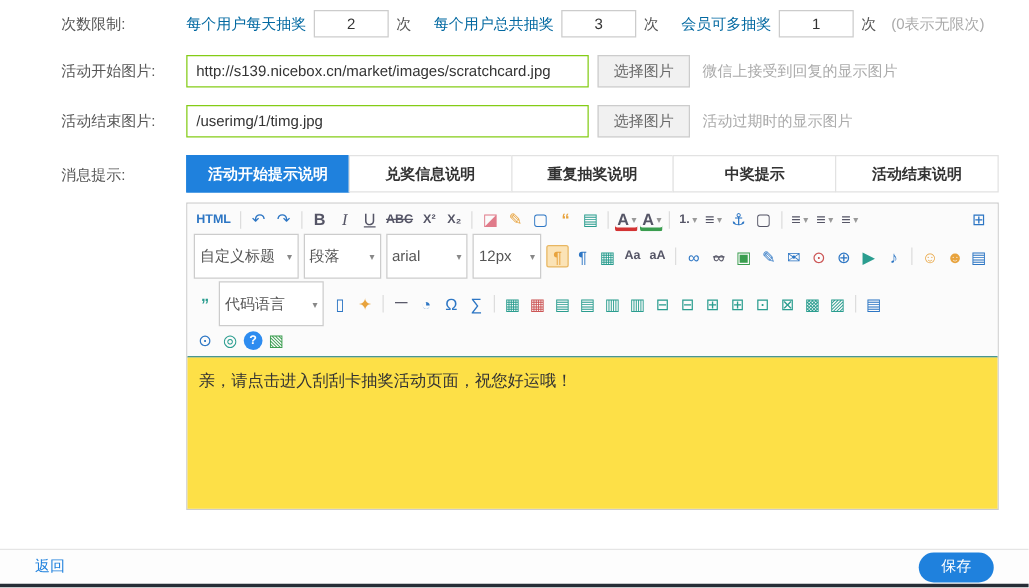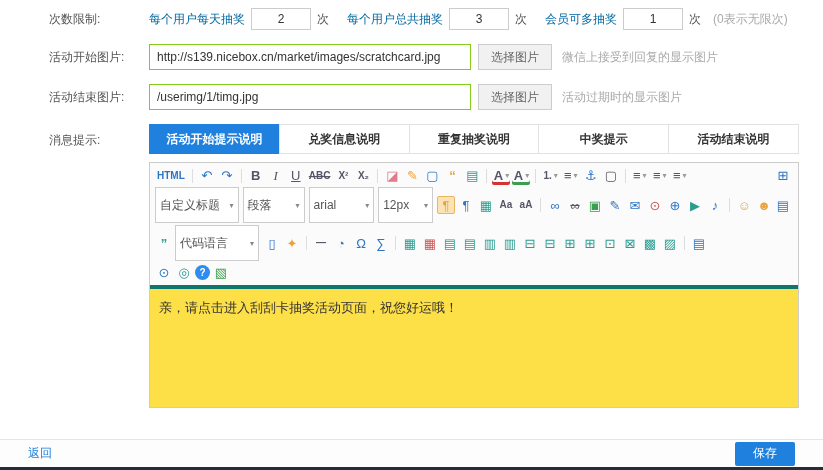--- a/index.html
+++ b/index.html
@@ -44,21 +44,21 @@
   .message-col { width:650px; }
   .tabs { display:flex;font-weight:bold; }
   .tab {
     flex:1; height:30px; line-height:28px; text-align:center; background:#fff;
     border:1px solid #e2e2e2; margin-left:-1px; color:#333; cursor:pointer; white-space:nowrap;
   }
   .tab:first-child { margin-left:0; }
   .tab.active { background:#1f81dd; border-color:#1f81dd; color:#fff; }
 
   .editor { border:1px solid #ccc; margin-top:8px; height:246px; display:flex; flex-direction:column; }
-  .toolbar { background:#fbfbfb; border-bottom:4px solid #0f766e; padding:2px 4px; }
+  .toolbar { background:#fbfbfb; border-bottom:1px solid #0f766e; padding:2px 4px; }
   .tb-row { display:flex; align-items:center; min-height:21px; }
   .ticon {
     display:inline-flex; align-items:center; justify-content:center;
     min-width:18px; height:18px; margin:1px; color:#556; font-size:13px;
     border-radius:2px; cursor:pointer; line-height:1;
   }
   .ticon.txt { font-size:10px; font-weight:bold; padding:0 2px; }
   .b { font-weight:bold; }
   .i { font-style:italic; font-family:"Liberation Serif",serif; }
   .u { text-decoration:underline; }
@@ -82,21 +82,21 @@
   .editor-content { flex:1; background:#fde047; padding:10px 9px; color:#333; font-size:13px; }
 
   .footer {
     position:absolute; left:0; bottom:3px; width:823px; height:28px;
     border-top:1px solid #e5e5e5; background:#fdfdfd;
     display:flex; align-items:center; justify-content:space-between; padding:0 28px;
   }
   .back-link { color:#1f81dd; cursor:pointer; text-decoration:none; }
   .save-btn {
     width:60px; height:24px; background:#1f81dd; color:#fff; border:none;
-    border-radius:2px; font-size:12px; font-family:inherit; cursor:pointer;
+    border-radius:12px; font-size:12px; font-family:inherit; cursor:pointer;
   }
   .bottom-edge { position:absolute; left:0; bottom:0; width:823px; height:3px; background:#262d36; }
 </style>
 </head>
 <body>
 
 <div class="page">
 
   <div class="form-row">
     <div class="form-label">次数限制:</div>

